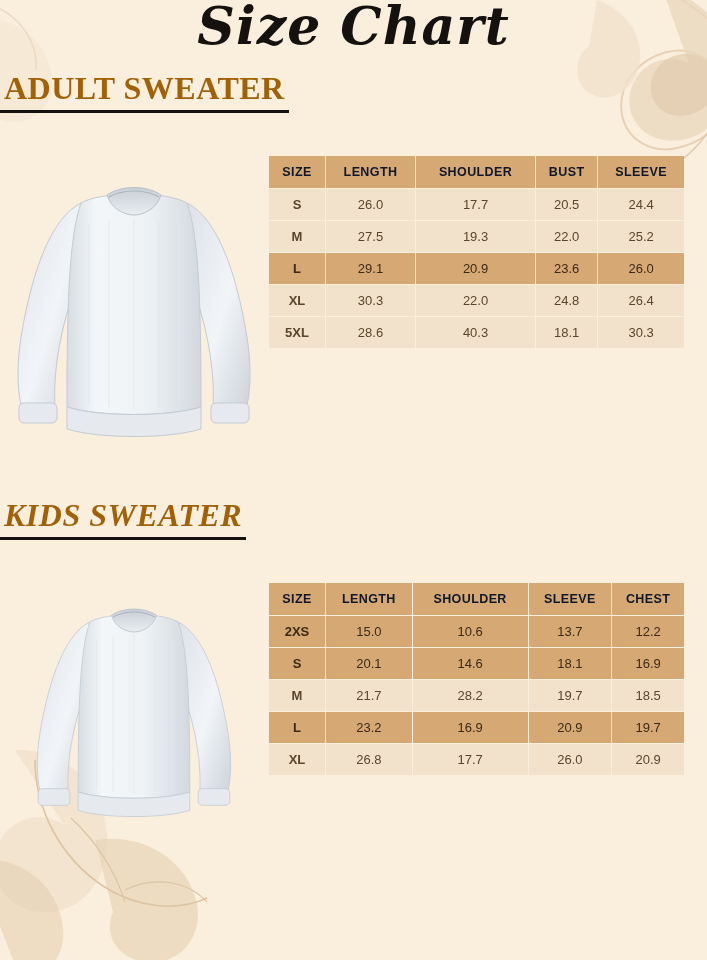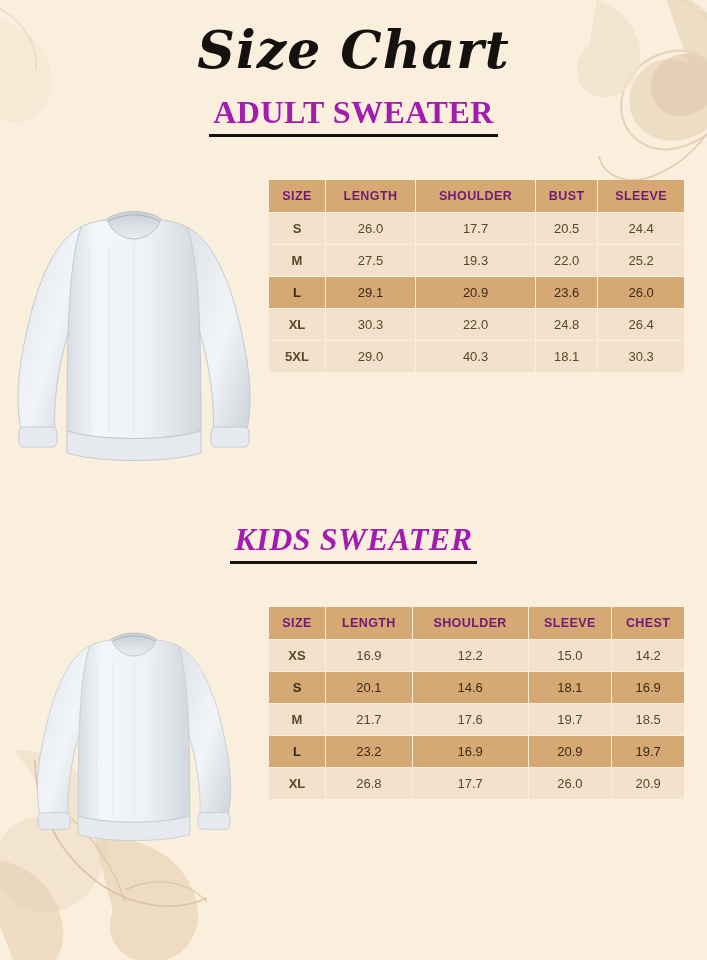--- a/index.html
+++ b/index.html
@@ -27,31 +27,30 @@
   
   .title-script {
     text-align: center;
     font-family: "DejaVu Serif", serif;
     font-style: italic;
     font-weight: bold;
     font-size: 52px;
     line-height: 1;
     color: #14110f;
     letter-spacing: 1px;
-    padding-top: 24px;
     position: relative;
     z-index: 3;
   }
   .section-title {
-    text-align: center;
+    text-align: left;
     font-family: "Liberation Serif", serif;
     font-weight: bold;
     font-size: 32px;
     letter-spacing: .5px;
-    color: #a21caf;
+    color: #a16207;
     position: relative;
     z-index: 3;
   }
   .section-title .underline-wrap {
     display: inline-block;
     border-bottom: 3px solid #14110f;
     padding: 0 4px 3px 4px;
   }
   #adult-title { margin-top: 18px; }
   #kids-title  { margin-top: 0; }
@@ -77,21 +76,21 @@
   
   table.size-table {
     border-collapse: separate;
     border-spacing: 1px;
     width: 100%;
     font-size: 13px;
     color: #4a3926;
   }
   table.size-table th {
     background: #d6a873;
-    color: #701a75;
+    color: #0f172a;
     font-weight: bold;
     font-size: 12.5px;
     letter-spacing: .4px;
     padding: 9px 2px;
     text-align: center;
   }
   table.size-table td {
     background: #f2e2cb;
     padding: 8px 2px;
     text-align: center;
@@ -227,21 +226,21 @@
         </tr>
         <tr>
           <td class="size-cell">XL</td>
           <td>30.3</td>
           <td>22.0</td>
           <td>24.8</td>
           <td>26.4</td>
         </tr>
         <tr>
           <td class="size-cell">5XL</td>
-          <td>29.0</td>
+          <td>28.6</td>
           <td>40.3</td>
           <td>18.1</td>
           <td>30.3</td>
         </tr>
       </tbody>
     </table>
   </div>
 </div>
 
 <div class="section-title" id="kids-title" style="margin-top:42px;font-style:italic;">
@@ -293,38 +292,38 @@
       <thead>
         <tr>
           <th class="size-cell">SIZE</th>
           <th>LENGTH</th>
           <th>SHOULDER</th>
           <th>SLEEVE</th>
           <th>CHEST</th>
         </tr>
       </thead>
       <tbody>
-        <tr>
-          <td class="size-cell">XS</td>
-          <td>16.9</td>
+        <tr class="alt">
+          <td class="size-cell">2XS</td>
+          <td>15.0</td>
+          <td>10.6</td>
+          <td>13.7</td>
           <td>12.2</td>
-          <td>15.0</td>
-          <td>14.2</td>
         </tr>
         <tr class="alt">
           <td class="size-cell">S</td>
           <td>20.1</td>
           <td>14.6</td>
           <td>18.1</td>
           <td>16.9</td>
         </tr>
         <tr>
           <td class="size-cell">M</td>
           <td>21.7</td>
-          <td>17.6</td>
+          <td>28.2</td>
           <td>19.7</td>
           <td>18.5</td>
         </tr>
         <tr class="alt">
           <td class="size-cell">L</td>
           <td>23.2</td>
           <td>16.9</td>
           <td>20.9</td>
           <td>19.7</td>
         </tr>

